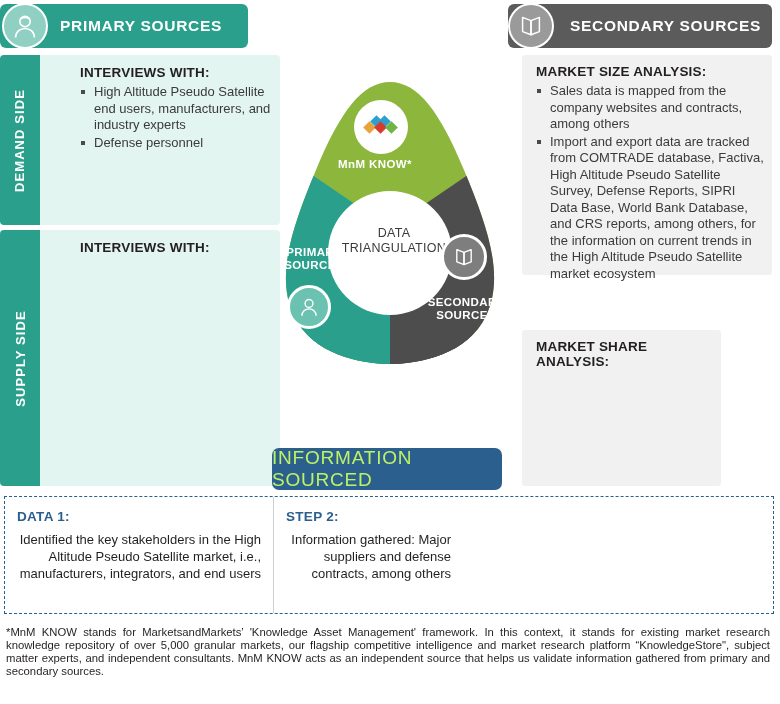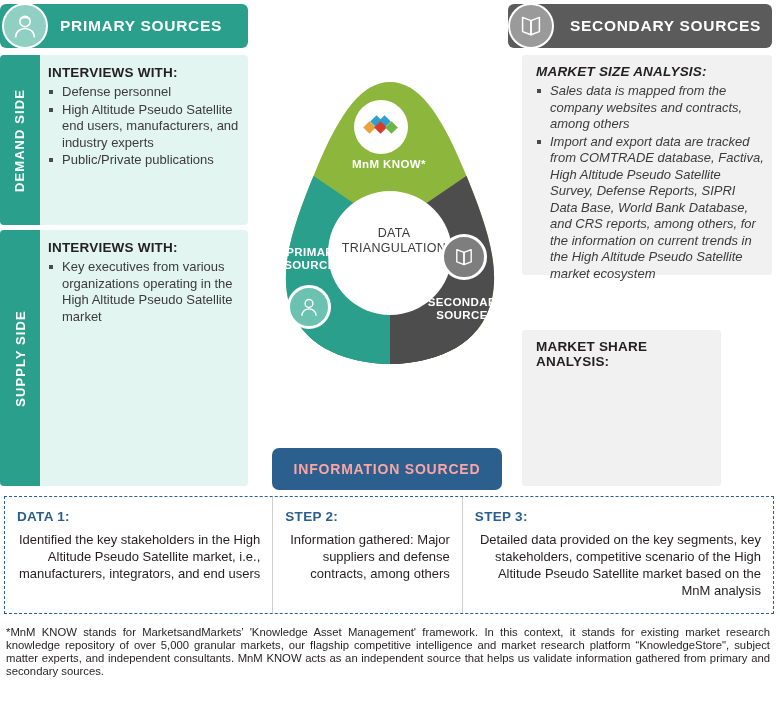--- a/index.html
+++ b/index.html
@@ -36,20 +36,21 @@
   
   #primary-header{left:0;top:4px;width:248px;background:#2aa08c;}
   #primary-header .hdr-title{margin-left:60px;}
   #primary-icon-circle{left:2px;top:3px;background:#8fd0c3;border:2px solid #ffffff;}
 
   .side-panel{
     position:absolute;
     background:#e3f5f1;
     border-radius:4px;
     box-sizing:border-box;
+    margin-left:32px;
   }
   .side-tab{
     position:absolute;
     background:#2aa08c;
     border-radius:4px 0 0 4px;
     box-sizing:border-box;
     display:flex;align-items:center;justify-content:center;
   }
   .side-tab span{
     transform:rotate(-90deg);
@@ -85,37 +86,37 @@
   #secondary-header{left:508px;top:4px;width:264px;background:#5b5b5b;}
   #secondary-header .hdr-title{margin-left:62px;}
   #secondary-icon-circle{left:508px;top:3px;background:#9a9a9a;border:2px solid #ffffff;}
 
   .gray-panel{
     position:absolute;
     background:#f1f1f1;
     border-radius:3px;
     box-sizing:border-box;
   }
-  #market-size-panel{left:522px;top:55px;width:250px;height:220px;font-style:italic;}
+  #market-size-panel{left:522px;top:55px;width:250px;height:220px;}
   #market-share-panel{left:522px;top:330px;width:199px;height:156px;}
   .gray-panel .panel-body{left:14px;top:9px;right:6px;}
 
   
   #triangle-wrap{position:absolute;left:268px;top:78px;width:244px;height:290px;}
   #triangle-wrap svg{display:block;}
   .tri-label{
     position:absolute;
     color:#ffffff;
     font-weight:bold;
     font-size:11.5px;
     line-height:13px;
     text-align:center;
     letter-spacing:.4px;
   }
-  #mnm-label{left:46px;top:80px;width:150px;}
+  #mnm-label{left:32px;top:80px;width:150px;}
   #primary-tri-label{left:6px;top:168px;width:80px;}
   #secondary-tri-label{left:152px;top:218px;width:92px;}
   #center-label{
     position:absolute;left:72px;top:148px;width:108px;
     text-align:center;font-size:12.5px;line-height:15px;
     color:#3b3b3b;font-weight:normal;letter-spacing:.3px;
   }
 
   .mini-circle{
     position:absolute;border-radius:50%;
@@ -126,21 +127,21 @@
   #tri-primary-circle{left:19px;top:207px;width:44px;height:44px;background:#6cc2b1;border:3px solid #ffffff;}
   #tri-secondary-circle{left:173px;top:156px;width:46px;height:46px;background:#7e7e7e;border:3px solid #ffffff;}
 
   
   #info-sourced{
     position:absolute;left:272px;top:448px;width:230px;height:42px;
     background:#2b5f8e;border-radius:7px;
     display:flex;align-items:center;justify-content:center;
   }
   #info-sourced span{
-    color:#fca5a5;font-weight:bold;font-size:14px;letter-spacing:.8px;
+    color:#bef264;font-weight:normal;font-size:19px;letter-spacing:.8px;
   }
 
   
   #steps-strip{
     position:absolute;left:4px;top:496px;width:770px;height:118px;
     border:1px dashed #2b5f8e;
     box-sizing:border-box;
     background:#ffffff;
     display:flex;
   }
@@ -179,36 +180,32 @@
       <circle cx="14" cy="9.5" r="5.2" fill="none" stroke="#ffffff" stroke-width="1.6"></circle>
       <path d="M4.6 25.5c0-5.6 4.2-9 9.4-9s9.4 3.4 9.4 9" fill="none" stroke="#ffffff" stroke-width="1.6"></path>
       <path d="M9.2 7.4c1.4-2.6 8.2-2.6 9.6 0" fill="none" stroke="#ffffff" stroke-width="1.4"></path>
     </svg>
   </div>
 
   <div class="side-panel" id="demand-panel">
     <div class="panel-body">
       <div class="panel-heading">INTERVIEWS WITH:</div>
       <ul class="bullets">
+        <li>High Altitude Pseudo Satellite end users, manufacturers, and industry experts</li>
         <li>Defense personnel</li>
-        <li>High Altitude Pseudo Satellite end users, manufacturers, and industry experts</li>
-        <li>Public/Private publications</li>
       </ul>
     </div>
   </div>
   <div class="side-tab" id="demand-tab">
     <span>DEMAND SIDE</span>
   </div>
 
   <div class="side-panel" id="supply-panel">
     <div class="panel-body">
       <div class="panel-heading">INTERVIEWS WITH:</div>
-      <ul class="bullets">
-        <li>Key executives from various organizations operating in the High Altitude Pseudo Satellite market</li>
-      </ul>
     </div>
   </div>
   <div class="side-tab" id="supply-tab">
     <span>SUPPLY SIDE</span>
   </div>
 
   <div class="hdr-bar" id="secondary-header">
     <span class="hdr-title">SECONDARY SOURCES</span>
   </div>
   <div class="hdr-circle" id="secondary-icon-circle">
@@ -299,21 +296,17 @@
 
   <div id="steps-strip">
     <div class="step-col" id="step-1">
       <div class="step-title">DATA 1:</div>
       <div class="step-text">Identified the key stakeholders in the High Altitude Pseudo Satellite market, i.e., manufacturers, integrators, and end users</div>
     </div>
     <div class="step-col" id="step-2">
       <div class="step-title">STEP 2:</div>
       <div class="step-text">Information gathered: Major suppliers and defense contracts, among others</div>
     </div>
-    <div class="step-col" id="step-3">
-      <div class="step-title">STEP 3:</div>
-      <div class="step-text">Detailed data provided on the key segments, key stakeholders, competitive scenario of the High Altitude Pseudo Satellite market based on the MnM analysis</div>
-    </div>
   </div>
 
   <div id="footnote">*MnM KNOW stands for MarketsandMarkets’ 'Knowledge Asset Management' framework. In this context, it stands for existing market research knowledge repository of over 5,000 granular markets, our flagship competitive intelligence and market research platform “KnowledgeStore", subject matter experts, and independent consultants. MnM KNOW acts as an independent source that helps us validate information gathered from primary and secondary sources.</div>
 
 </div>
 
 </body></html>

